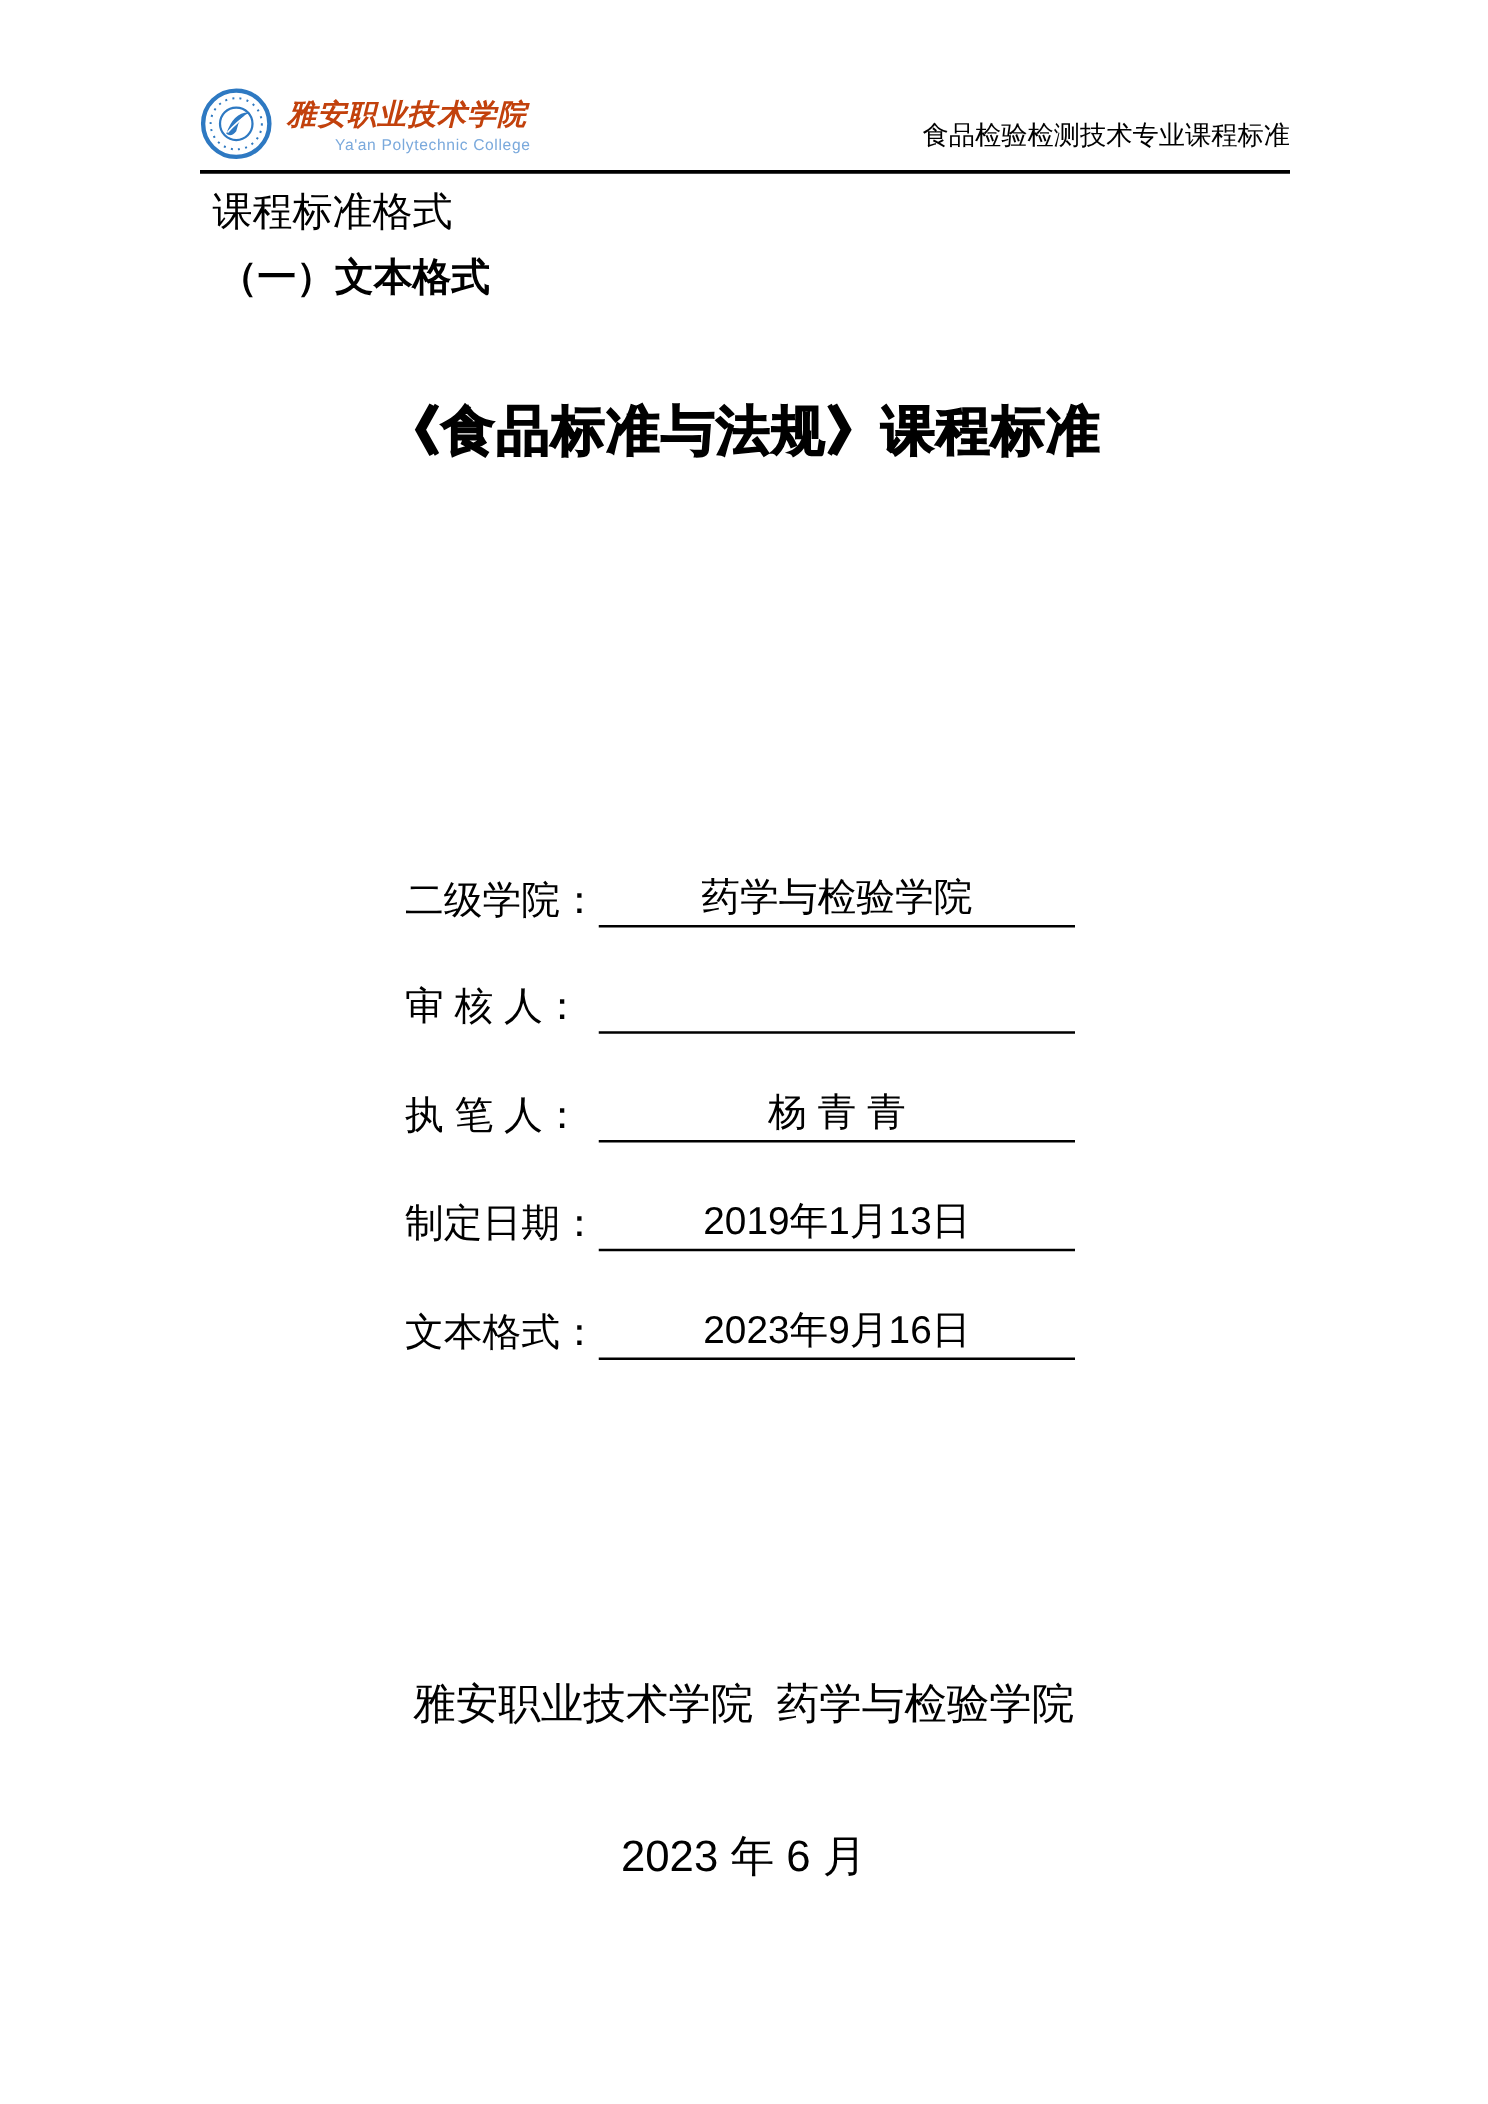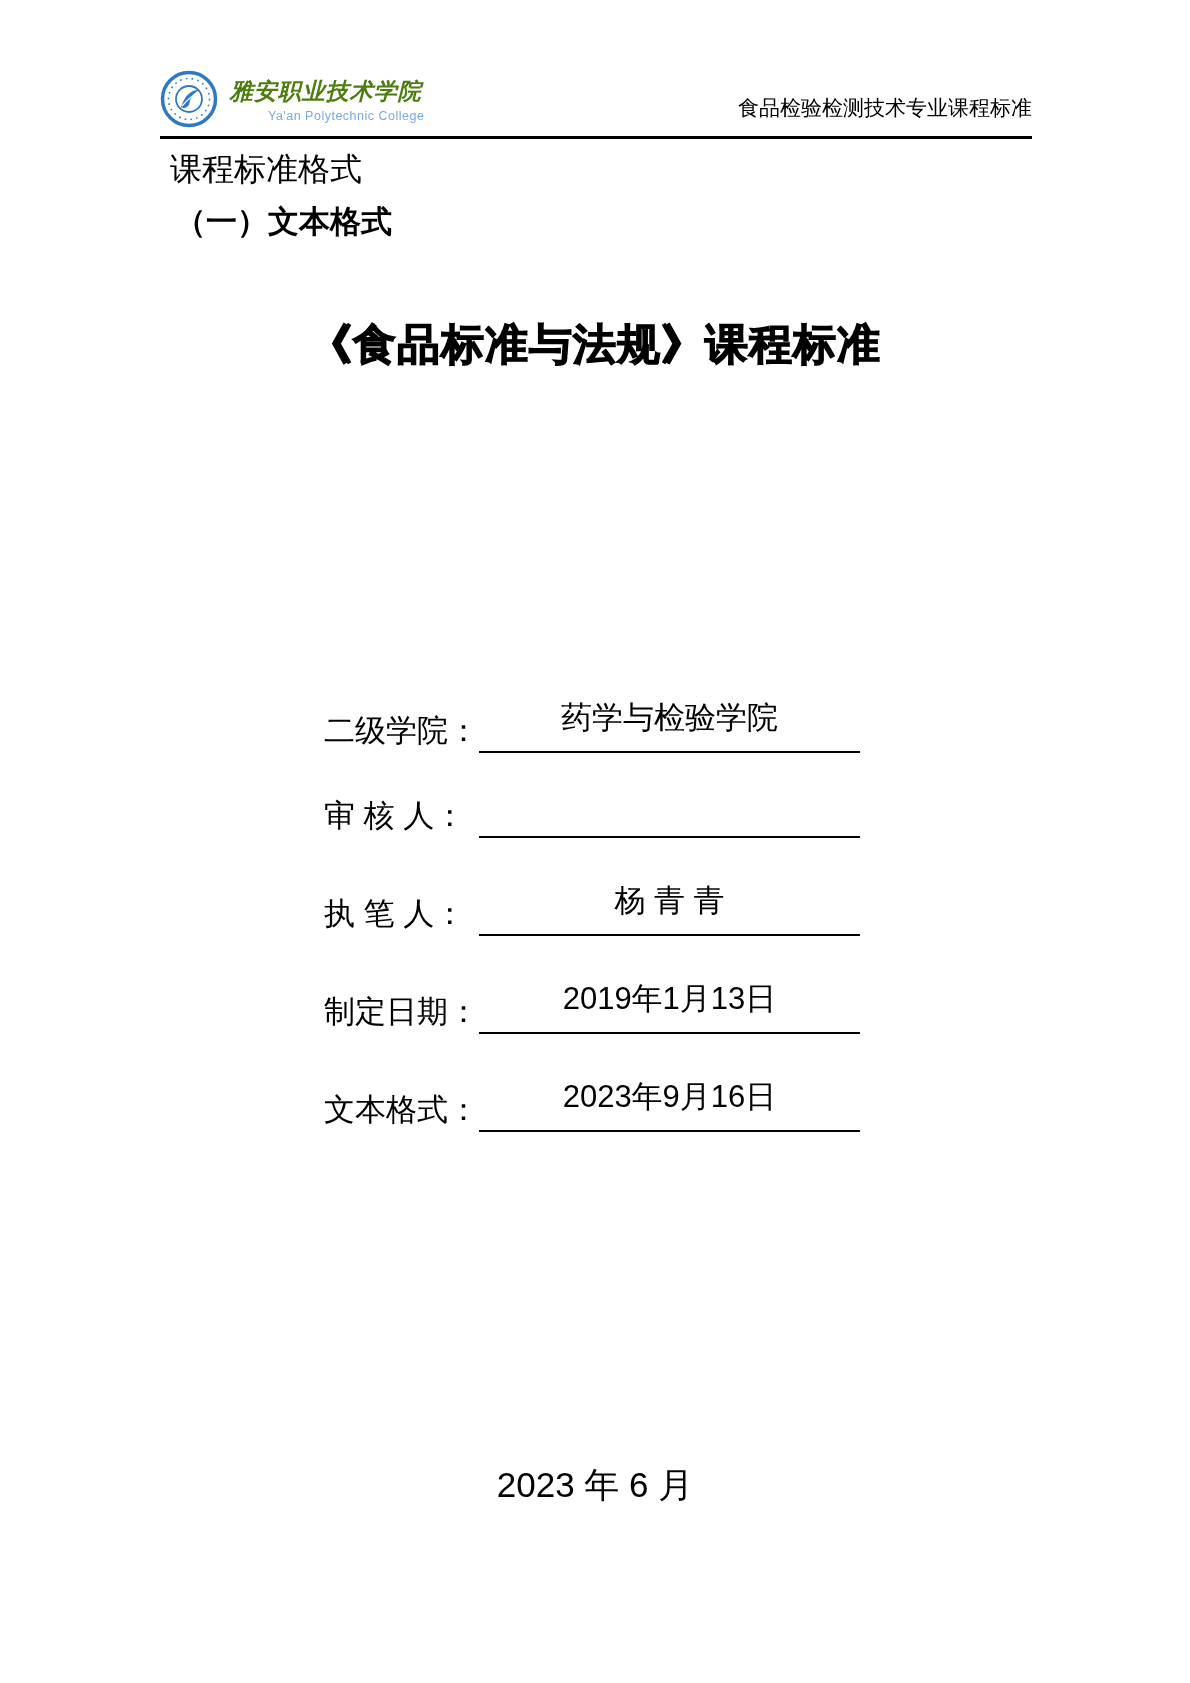--- a/index.html
+++ b/index.html
@@ -19,21 +19,21 @@
     position:absolute; top:70px; left:160px; width:872px;
     display:flex; justify-content:space-between; align-items:flex-end;
     border-bottom:3px solid #000;
     padding-bottom:8px;
   }
   .logo-block { display:flex; align-items:center; gap:9px; }
   .logo-emblem { width:58px; height:58px; flex:0 0 auto; }
   .logo-names { display:flex; flex-direction:column; align-items:center; }
   .logo-zh {
     font-size:23px; font-weight:bold; font-style:italic;
-    color:#4d7c0f; letter-spacing:1px; white-space:nowrap;
+    color:#c2410c; letter-spacing:1px; white-space:nowrap;
     font-family:"DejaVu Serif","Liberation Serif",serif;
   }
   .logo-en {
     font-size:12.5px; color:#7aa9dc; letter-spacing:0.5px;
     white-space:nowrap; margin-top:2px;margin-left:41px;
   }
   .header-right { font-size:21px; padding-bottom:6px; white-space:nowrap; }
 
   
   .intro-line1 { position:absolute; top:148px; left:170px; font-size:32px; }
@@ -61,21 +61,21 @@
   .form-label {
     flex:0 0 155px; width:155px;
     font-size:31px; line-height:44px;
     white-space:pre;
   }
   .form-value {
     flex:1; min-height:44px;
     font-size:31px; line-height:44px;
     text-align:center;
     border-bottom:2px solid #000;
-    padding-bottom:11px;
+    padding-bottom:0;
     white-space:pre;
   }
 
   
   .footer-org {
     position:absolute; top:1340px; left:0; width:100%;
     text-align:center; font-size:34px; white-space:pre;
   }
   .footer-date {
     position:absolute; top:1462px; left:0; width:100%;
@@ -127,15 +127,16 @@
     <div class="form-row">
       <span class="form-label">制定日期：</span>
       <span class="form-value">2019年1月13日</span>
     </div>
     <div class="form-row">
       <span class="form-label">文本格式：</span>
       <span class="form-value">2023年9月16日</span>
     </div>
   </div>
 
+  <div class="footer-org">雅安职业技术学院  药学与检验学院</div>
   <div class="footer-date">2023 年 6 月</div>
 
 </div>
 
 </body></html>

